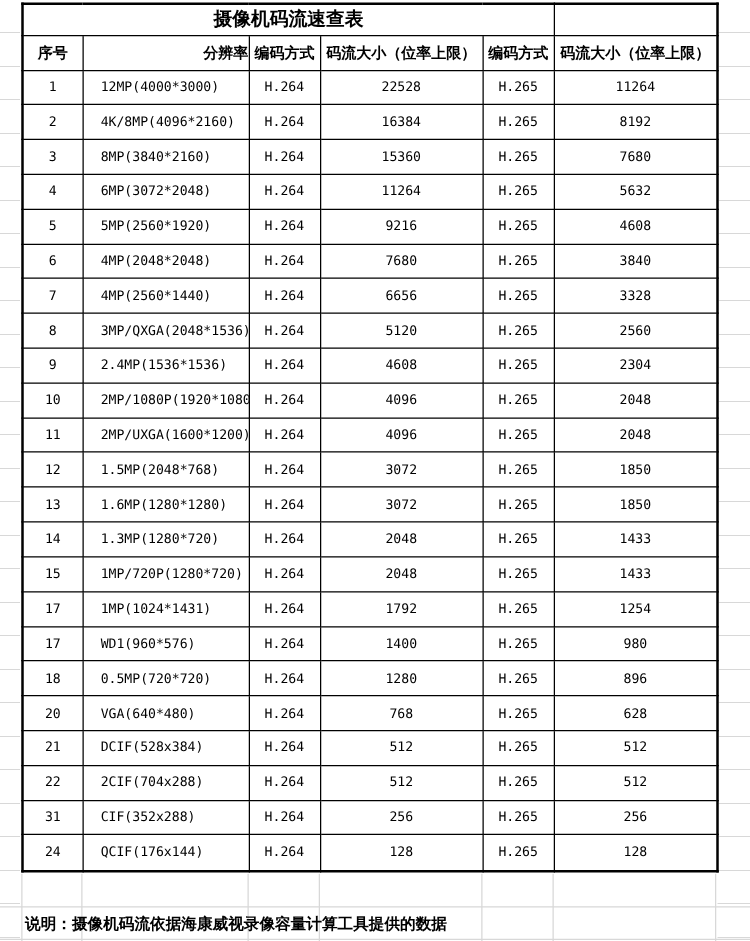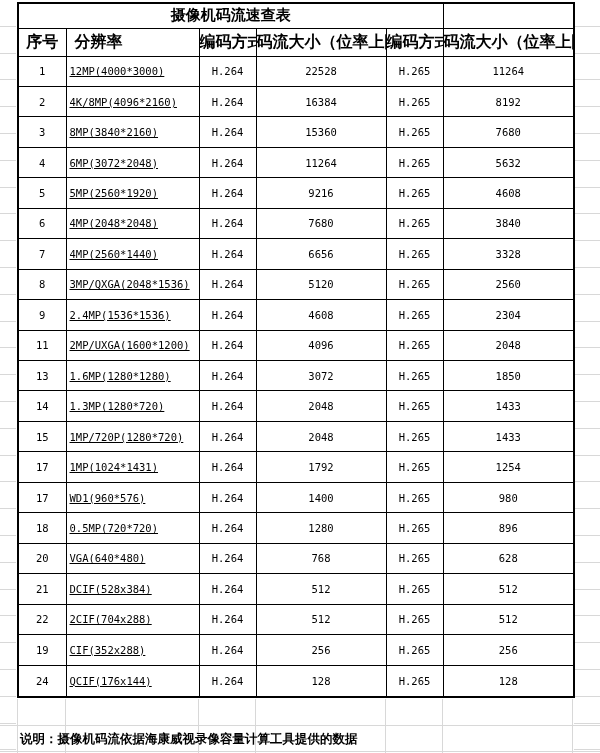--- a/index.html
+++ b/index.html
@@ -57,32 +57,32 @@
   table.main-table { border: 2px solid #000; }
 
   tr.title-row { height: 25px; }
   tr.title-row th {
     font-size: 15px;
     font-weight: bold;
     font-family: Liberation Sans, sans-serif;
   }
   tr.header-row { height: 28px; }
   tr.header-row th {
-    font-size: 16px;
+    font-size: 12px;
     font-weight: bold;
     text-align: center;
   }
-  tr.header-row th.col-res { text-align: left; padding-left: 8px; }
+  tr.header-row th.col-res { text-align: right; padding-left: 8px; }
 
   tbody td {
     font-family: "DejaVu Sans Mono", "Liberation Mono", monospace;
     font-size: 10.5px;
     text-align: center;
   }
-  tbody td.c1 { text-align: left; padding-left: 3px; text-decoration: underline; }
+  tbody td.c1 { text-align: left; padding-left: 14px; }
 
   .note {
     position: absolute;
     left: 20px; top: 726px;
     width: 560px; height: 26px;
     line-height: 26px;
     font-size: 12.5px;
     font-weight: bold;
     white-space: nowrap;
   }
@@ -195,28 +195,44 @@
         </tr>
         <tr>
           <td class="c0">9</td>
           <td class="c1">2.4MP(1536*1536)</td>
           <td class="c2">H.264</td>
           <td class="c3">4608</td>
           <td class="c4">H.265</td>
           <td class="c5">2304</td>
         </tr>
         <tr>
+          <td class="c0">10</td>
+          <td class="c1">2MP/1080P(1920*1080)</td>
+          <td class="c2">H.264</td>
+          <td class="c3">4096</td>
+          <td class="c4">H.265</td>
+          <td class="c5">2048</td>
+        </tr>
+        <tr>
           <td class="c0">11</td>
           <td class="c1">2MP/UXGA(1600*1200)</td>
           <td class="c2">H.264</td>
           <td class="c3">4096</td>
           <td class="c4">H.265</td>
           <td class="c5">2048</td>
         </tr>
         <tr>
+          <td class="c0">12</td>
+          <td class="c1">1.5MP(2048*768)</td>
+          <td class="c2">H.264</td>
+          <td class="c3">3072</td>
+          <td class="c4">H.265</td>
+          <td class="c5">1850</td>
+        </tr>
+        <tr>
           <td class="c0">13</td>
           <td class="c1">1.6MP(1280*1280)</td>
           <td class="c2">H.264</td>
           <td class="c3">3072</td>
           <td class="c4">H.265</td>
           <td class="c5">1850</td>
         </tr>
         <tr>
           <td class="c0">14</td>
           <td class="c1">1.3MP(1280*720)</td>
@@ -275,21 +291,21 @@
         </tr>
         <tr>
           <td class="c0">22</td>
           <td class="c1">2CIF(704x288)</td>
           <td class="c2">H.264</td>
           <td class="c3">512</td>
           <td class="c4">H.265</td>
           <td class="c5">512</td>
         </tr>
         <tr>
-          <td class="c0">19</td>
+          <td class="c0">31</td>
           <td class="c1">CIF(352x288)</td>
           <td class="c2">H.264</td>
           <td class="c3">256</td>
           <td class="c4">H.265</td>
           <td class="c5">256</td>
         </tr>
         <tr>
           <td class="c0">24</td>
           <td class="c1">QCIF(176x144)</td>
           <td class="c2">H.264</td>

